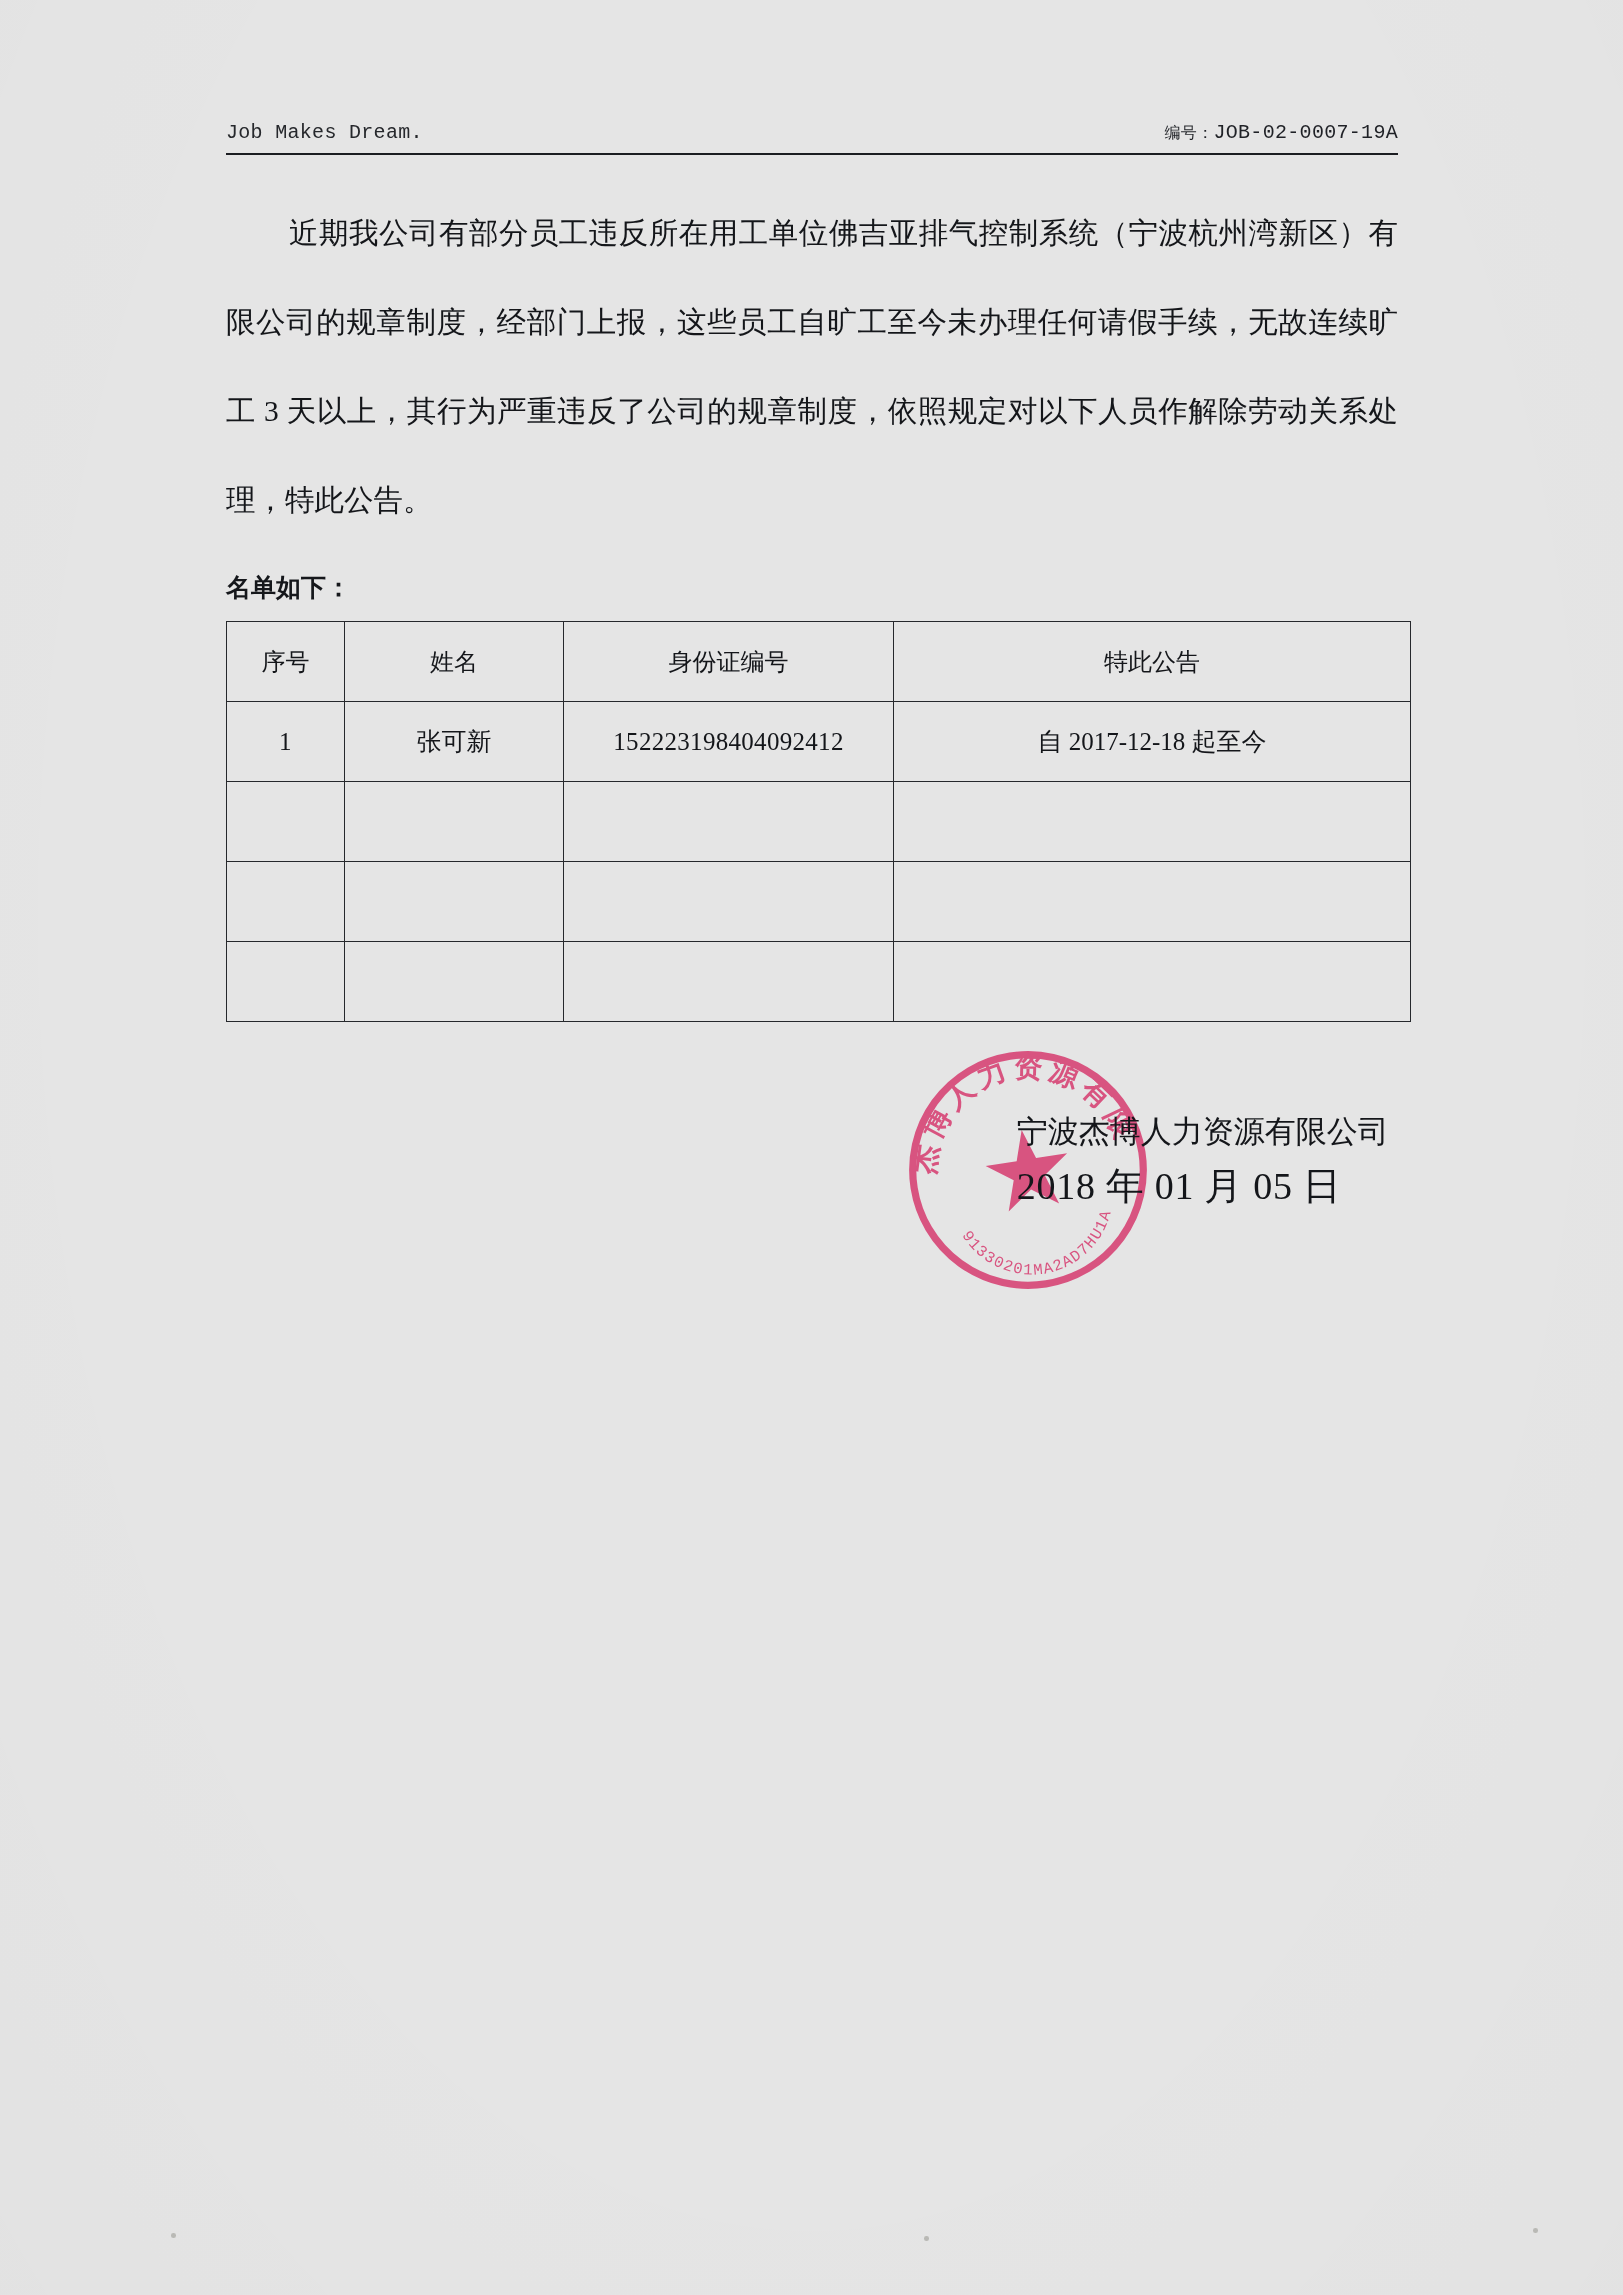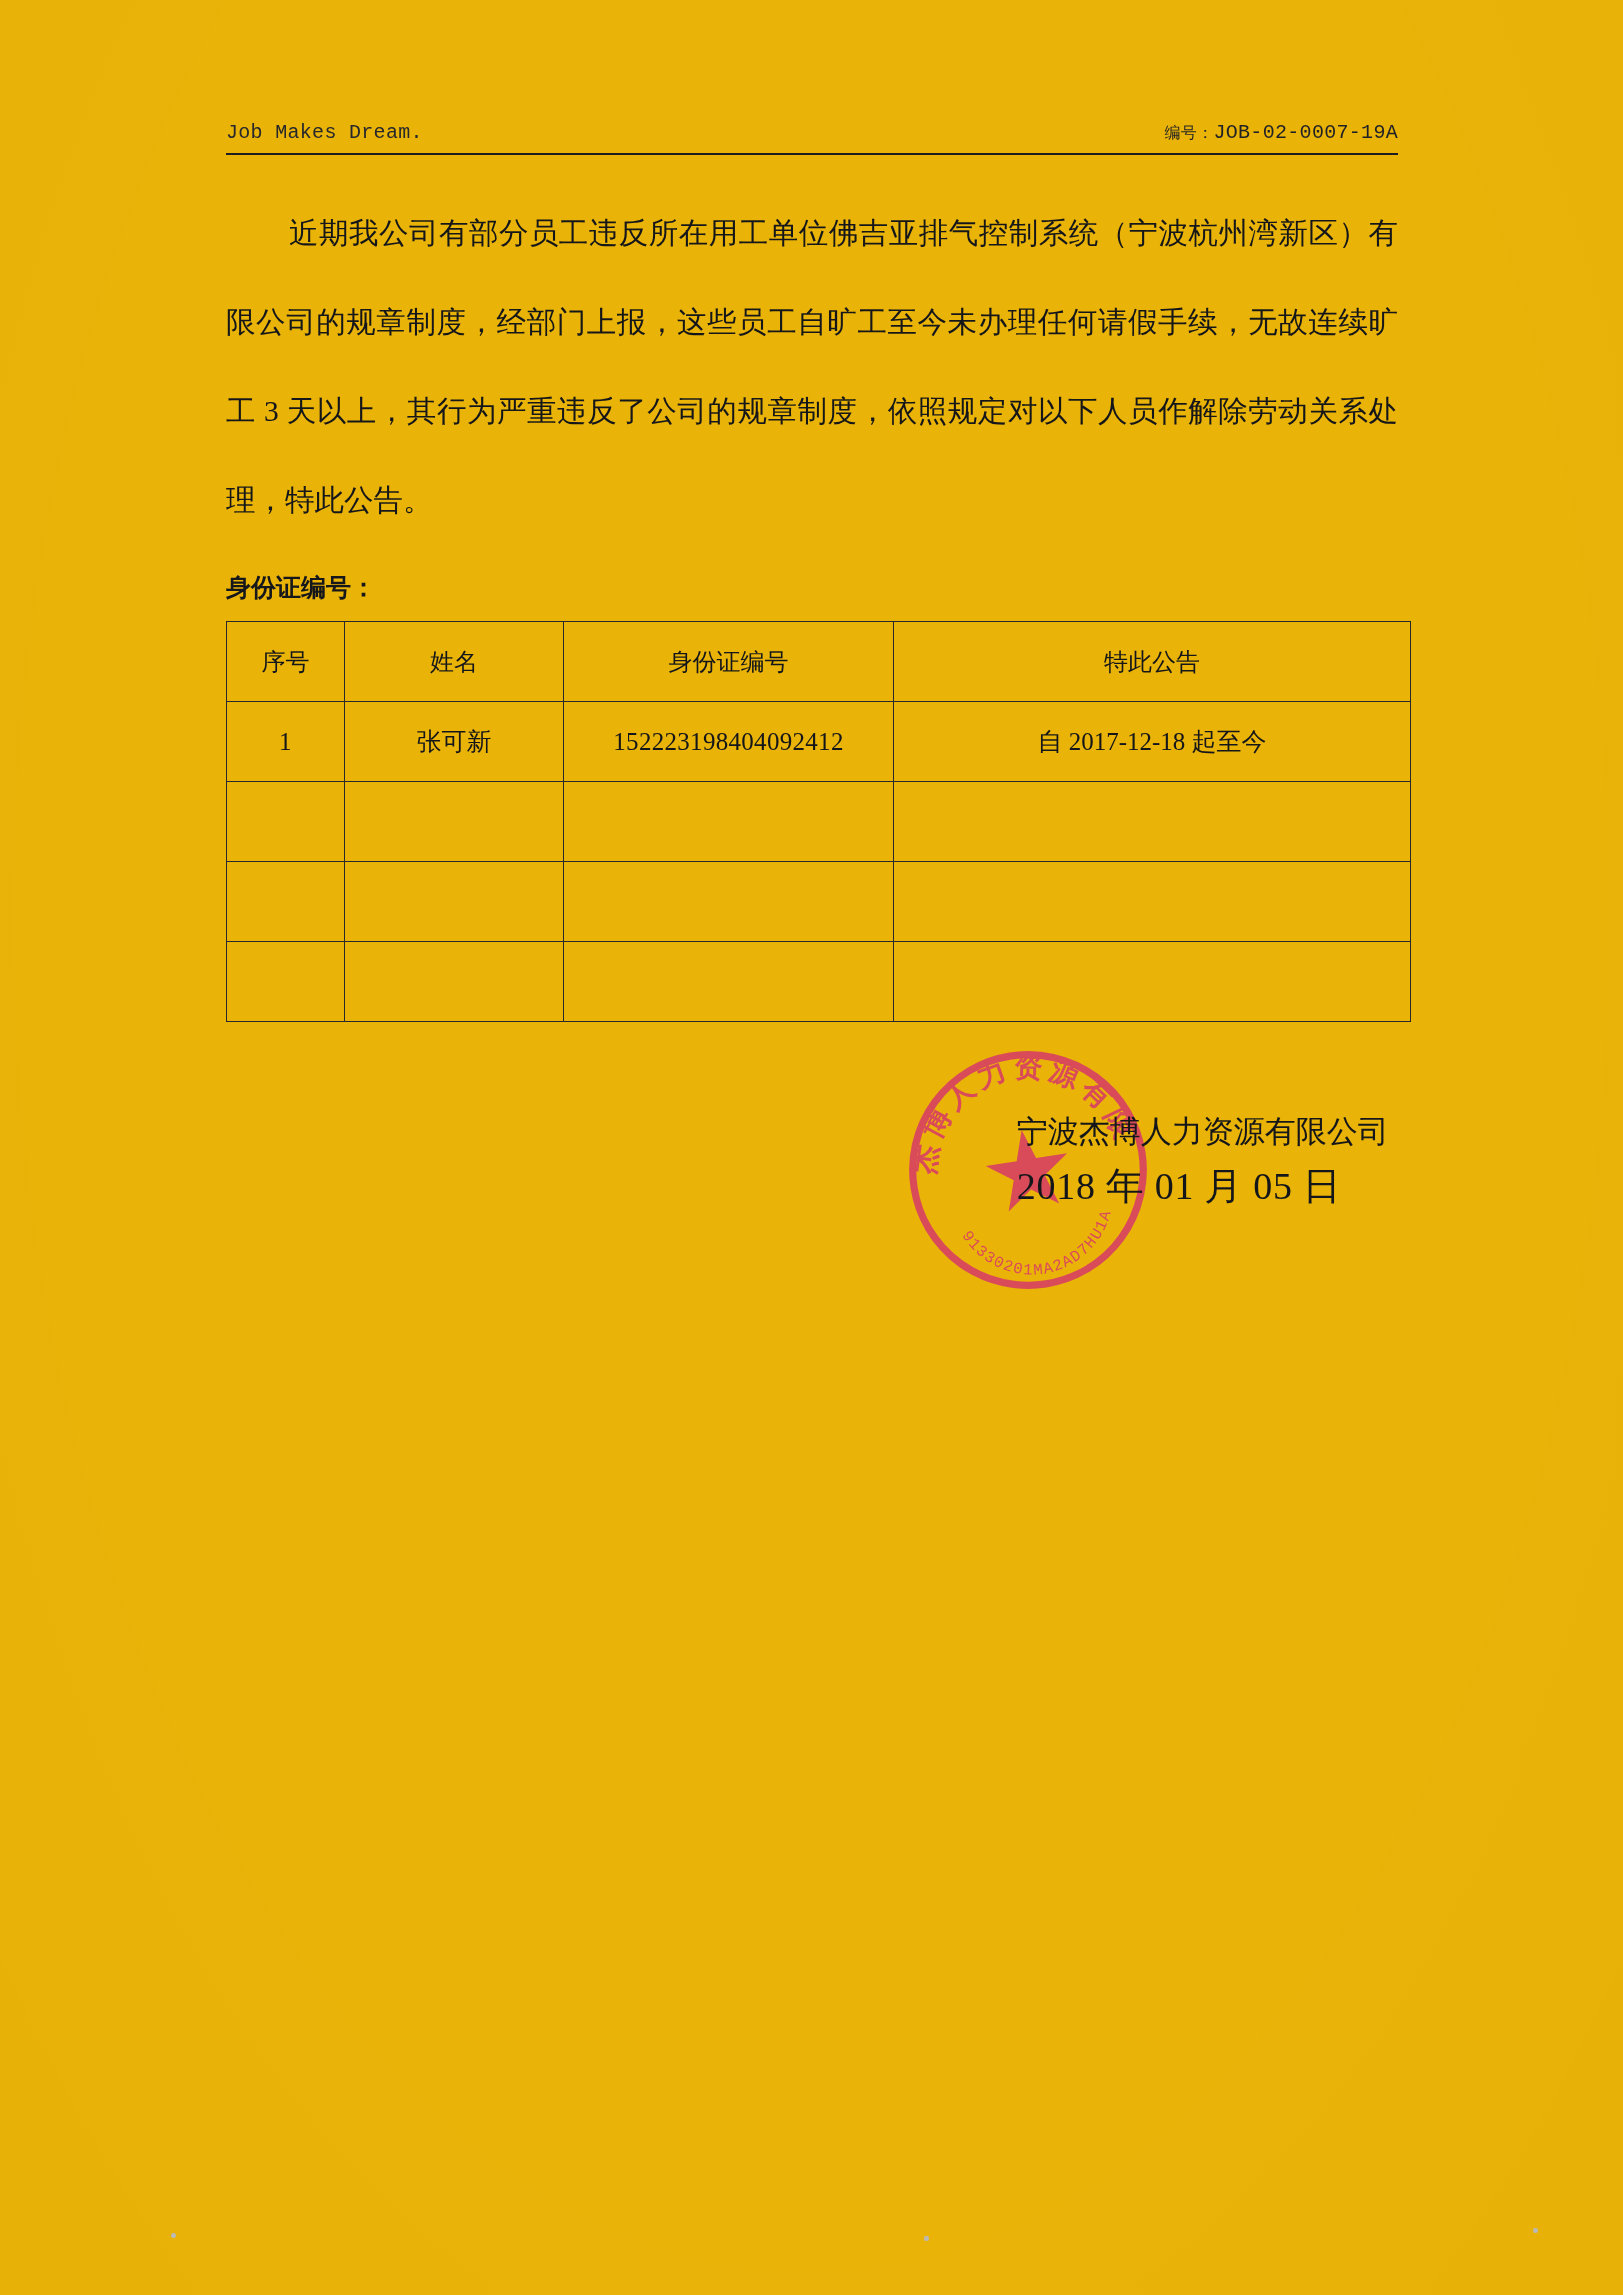--- a/index.html
+++ b/index.html
@@ -7,21 +7,21 @@
     padding: 0;
     background: #ffffff;
   }
   body {
     font-family: "Liberation Serif", serif;
   }
   .page {
     position: relative;
     width: 1623px;
     height: 2295px;
-    background: #eab308;
+    background: #e5e5e5;
     overflow: hidden;
   }
   
   .page::before {
     content: "";
     position: absolute;
     inset: 0;
     background:
       radial-gradient(ellipse at 50% 40%, rgba(255,255,255,0) 60%, rgba(0,0,0,0.012) 100%);
     pointer-events: none;
@@ -187,21 +187,21 @@
       <div class="header-left">Job Makes Dream.</div>
       <div class="header-right">
         <span class="label">编号：</span><span>JOB-02-0007-19A</span>
       </div>
     </div>
     <div class="header-rule"></div>
 
 
     <div class="body-text">近期我公司有部分员工违反所在用工单位佛吉亚排气控制系统（宁波杭州湾新区）有限公司的规章制度，经部门上报，这些员工自旷工至今未办理任何请假手续，无故连续旷工 3 天以上，其行为严重违反了公司的规章制度，依照规定对以下人员作解除劳动关系处理，特此公告。</div>
 
-    <div class="list-label">身份证编号：</div>
+    <div class="list-label">名单如下：</div>
 
     <table class="name-table">
       <thead>
         <tr>
           <th class="col-idx">序号</th>
           <th class="col-name">姓名</th>
           <th class="col-id">身份证编号</th>
           <th class="col-time">特此公告</th>
         </tr>
       </thead>

